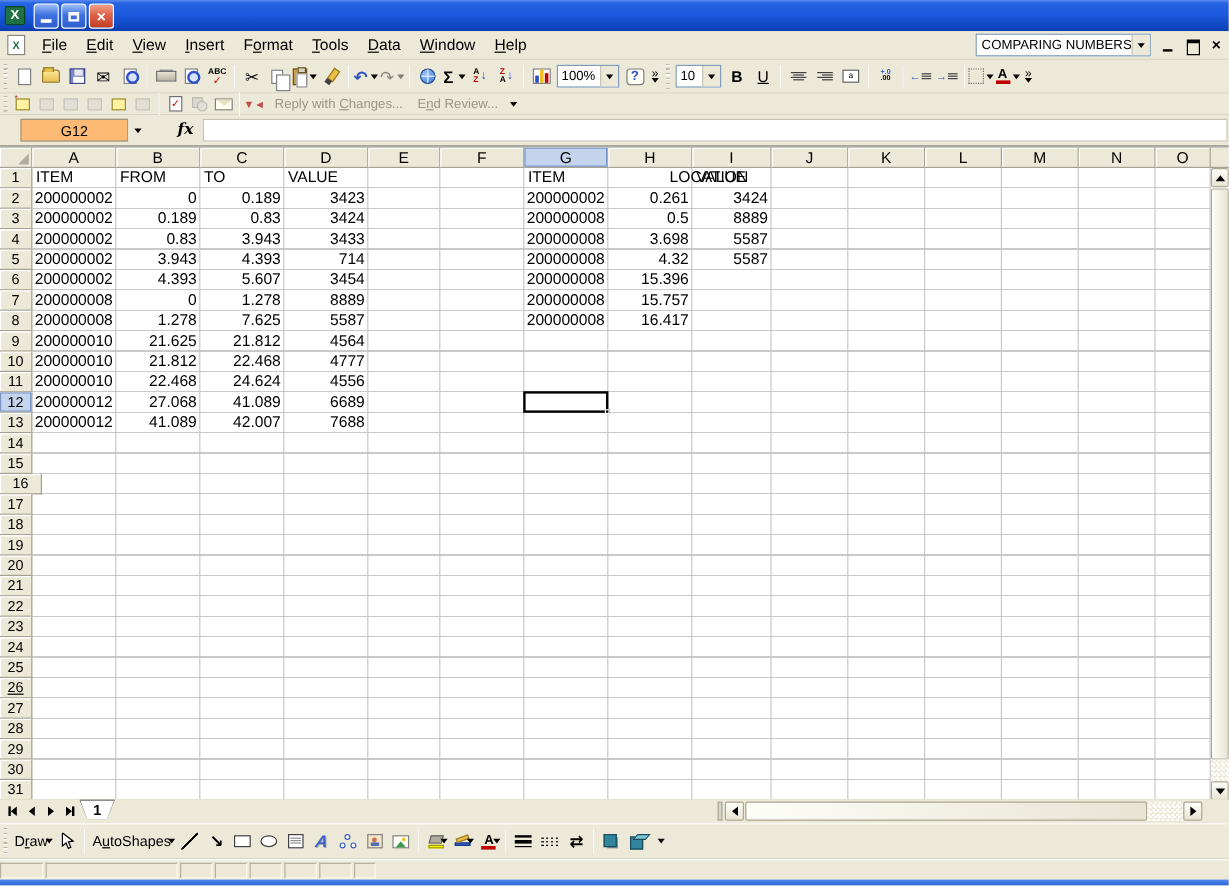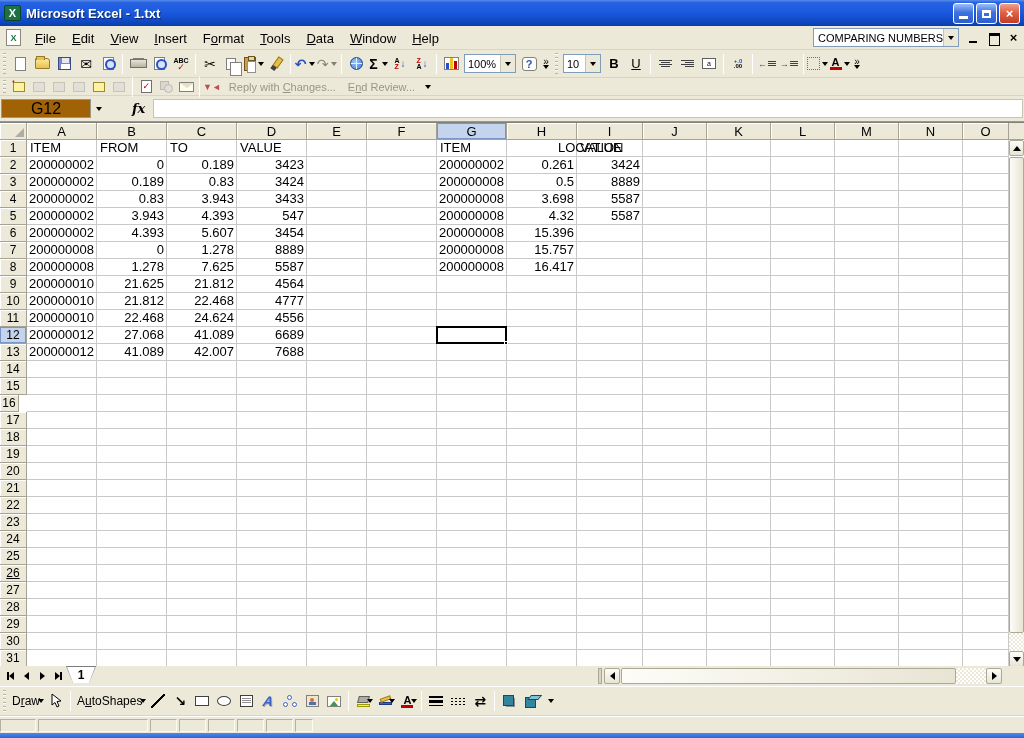--- a/index.html
+++ b/index.html
@@ -101,21 +101,21 @@
   .i-shapes { width:13px; height:12px; position:relative; }
   .i-shapes::before { content:""; position:absolute; left:0; top:0; width:7px; height:7px; background:#c8c4b4; border:1px solid #808080; }
   .i-shapes::after { content:""; position:absolute; right:0; bottom:0; width:7px; height:7px; border-radius:50%; background:#d8d4c8; border:1px solid #808080; }
   .i-envclip { position:relative; width:15px; height:10px; background:#fffef0; border:1px solid #808080; }
   .i-envclip::before { content:""; position:absolute; left:0; top:0; border-left:7px solid transparent; border-right:7px solid transparent; border-top:5px solid #e8e0c0; }
   .revlabel { font-size:11px; color:#9a9688; padding:0 6px; white-space:nowrap; }
   .revarrows { color:#c05050; font-size:9px; margin-right:2px; }
 
   
   .formulabar { height:26px; background:#ECE9D8; display:flex; align-items:center; border-bottom:1px solid #9a9888; padding-left:1px; }
-  .namebox { width:90px; height:19px; background:#a16207; border:1px solid #9a9888; font-size:16px; display:flex; align-items:center; justify-content:center; }
+  .namebox { width:90px; height:19px; background:#fdba74; border:1px solid #9a9888; font-size:12px; display:flex; align-items:center; justify-content:center;margin-left:16px; }
   .nbarrow { width:15px; height:19px; display:flex; align-items:center; justify-content:center; background:#ECE9D8; border:1px solid #ECE9D8; }
   .fxbtn { font-family:"DejaVu Serif","Liberation Serif",serif; font-style:italic; font-weight:bold; font-size:13px; margin:0 8px 0 26px; }
   .fbarea { flex:1; height:19px; background:#fff; border:1px solid #c8c4b4; margin-right:1px; font-size:12px; padding:1px 3px; }
 
   
   #gridwrap { position:relative; width:1024px; height:544px; background:#fff; border-top:1px solid #808080; }
   .ghead, .rhead, .gcorner { position:absolute; background:#ECE9D8; border-right:1px solid #a5a294; border-bottom:1px solid #a5a294; box-shadow:inset 1px 1px 0 #fff; font-size:13px; display:flex; align-items:center; justify-content:center; color:#000; }
   .ghead.sel, .rhead.sel { background:#c4d4ec; box-shadow:inset 0 0 0 1px #7a96c8; font-weight:normal; }
   .rhead { font-size:12px; }
   .gcorner::after { content:""; position:absolute; right:2px; bottom:2px; border-left:9px solid transparent; border-bottom:9px solid #b0aca0; }
@@ -185,21 +185,20 @@
   .taskstrip { height:5px; background:linear-gradient(180deg,#4f8af0,#2a63d8); }
   u { text-decoration:underline; }
 </style>
 </head>
 <body>
 
 <div id="app">
 
   <div class="titlebar">
     <span class="app-icon">X</span>
-    <span class="title-text">Microsoft Excel - 1.txt</span>
     <div class="winbtn">
         <span class="minbar"></span>
       </div>
     <div class="winbtn">
         <span class="resbox"></span>
       </div>
     <div class="winbtn close">
         <span>×</span>
       </div>
   </div>
@@ -499,21 +498,21 @@
       <div class="rhead" style="left: 0px; top: 102px; width: 27px; height: 17px;">6</div>
       <div class="rhead" style="left: 0px; top: 119px; width: 27px; height: 17px;">7</div>
       <div class="rhead" style="left: 0px; top: 136px; width: 27px; height: 17px;">8</div>
       <div class="rhead" style="left: 0px; top: 153px; width: 27px; height: 17px;">9</div>
       <div class="rhead" style="left: 0px; top: 170px; width: 27px; height: 17px;">10</div>
       <div class="rhead" style="left: 0px; top: 187px; width: 27px; height: 17px;">11</div>
       <div class="rhead sel" style="left: 0px; top: 204px; width: 27px; height: 17px;">12</div>
       <div class="rhead" style="left: 0px; top: 221px; width: 27px; height: 17px;">13</div>
       <div class="rhead" style="left: 0px; top: 238px; width: 27px; height: 17px;">14</div>
       <div class="rhead" style="left: 0px; top: 255px; width: 27px; height: 17px;">15</div>
-      <div class="rhead" style="left: 0px; top: 272px; width: 19px; height: 17px;">16</div>
+      <div class="rhead" style="left: 0px; top: 272px; width: 35px; height: 17px;">16</div>
       <div class="rhead" style="left: 0px; top: 289px; width: 27px; height: 17px;">17</div>
       <div class="rhead" style="left: 0px; top: 306px; width: 27px; height: 17px;">18</div>
       <div class="rhead" style="left: 0px; top: 323px; width: 27px; height: 17px;">19</div>
       <div class="rhead" style="left: 0px; top: 340px; width: 27px; height: 17px;">20</div>
       <div class="rhead" style="left: 0px; top: 357px; width: 27px; height: 17px;">21</div>
       <div class="rhead" style="left: 0px; top: 374px; width: 27px; height: 17px;">22</div>
       <div class="rhead" style="left: 0px; top: 391px; width: 27px; height: 17px;">23</div>
       <div class="rhead" style="left: 0px; top: 408px; width: 27px; height: 17px;">24</div>
       <div class="rhead" style="left: 0px; top: 425px; width: 27px; height: 17px;">25</div>
       <div class="rhead" style="left: 0px; top: 442px; width: 27px; height: 17px; text-decoration: underline;">26</div>
@@ -534,21 +533,21 @@
       <div class="cell num" style="left: 97px; top: 51px; width: 70px; height: 17px;">0.189</div>
       <div class="cell num" style="left: 167px; top: 51px; width: 70px; height: 17px;">0.83</div>
       <div class="cell num" style="left: 237px; top: 51px; width: 70px; height: 17px;">3424</div>
       <div class="cell num" style="left: 27px; top: 68px; width: 70px; height: 17px;">200000002</div>
       <div class="cell num" style="left: 97px; top: 68px; width: 70px; height: 17px;">0.83</div>
       <div class="cell num" style="left: 167px; top: 68px; width: 70px; height: 17px;">3.943</div>
       <div class="cell num" style="left: 237px; top: 68px; width: 70px; height: 17px;">3433</div>
       <div class="cell num" style="left: 27px; top: 85px; width: 70px; height: 17px;">200000002</div>
       <div class="cell num" style="left: 97px; top: 85px; width: 70px; height: 17px;">3.943</div>
       <div class="cell num" style="left: 167px; top: 85px; width: 70px; height: 17px;">4.393</div>
-      <div class="cell num" style="left: 237px; top: 85px; width: 70px; height: 17px;">547</div>
+      <div class="cell num" style="left: 237px; top: 85px; width: 70px; height: 17px;">714</div>
       <div class="cell num" style="left: 27px; top: 102px; width: 70px; height: 17px;">200000002</div>
       <div class="cell num" style="left: 97px; top: 102px; width: 70px; height: 17px;">4.393</div>
       <div class="cell num" style="left: 167px; top: 102px; width: 70px; height: 17px;">5.607</div>
       <div class="cell num" style="left: 237px; top: 102px; width: 70px; height: 17px;">3454</div>
       <div class="cell num" style="left: 27px; top: 119px; width: 70px; height: 17px;">200000008</div>
       <div class="cell num" style="left: 97px; top: 119px; width: 70px; height: 17px;">0</div>
       <div class="cell num" style="left: 167px; top: 119px; width: 70px; height: 17px;">1.278</div>
       <div class="cell num" style="left: 237px; top: 119px; width: 70px; height: 17px;">8889</div>
       <div class="cell num" style="left: 27px; top: 136px; width: 70px; height: 17px;">200000008</div>
       <div class="cell num" style="left: 97px; top: 136px; width: 70px; height: 17px;">1.278</div>

